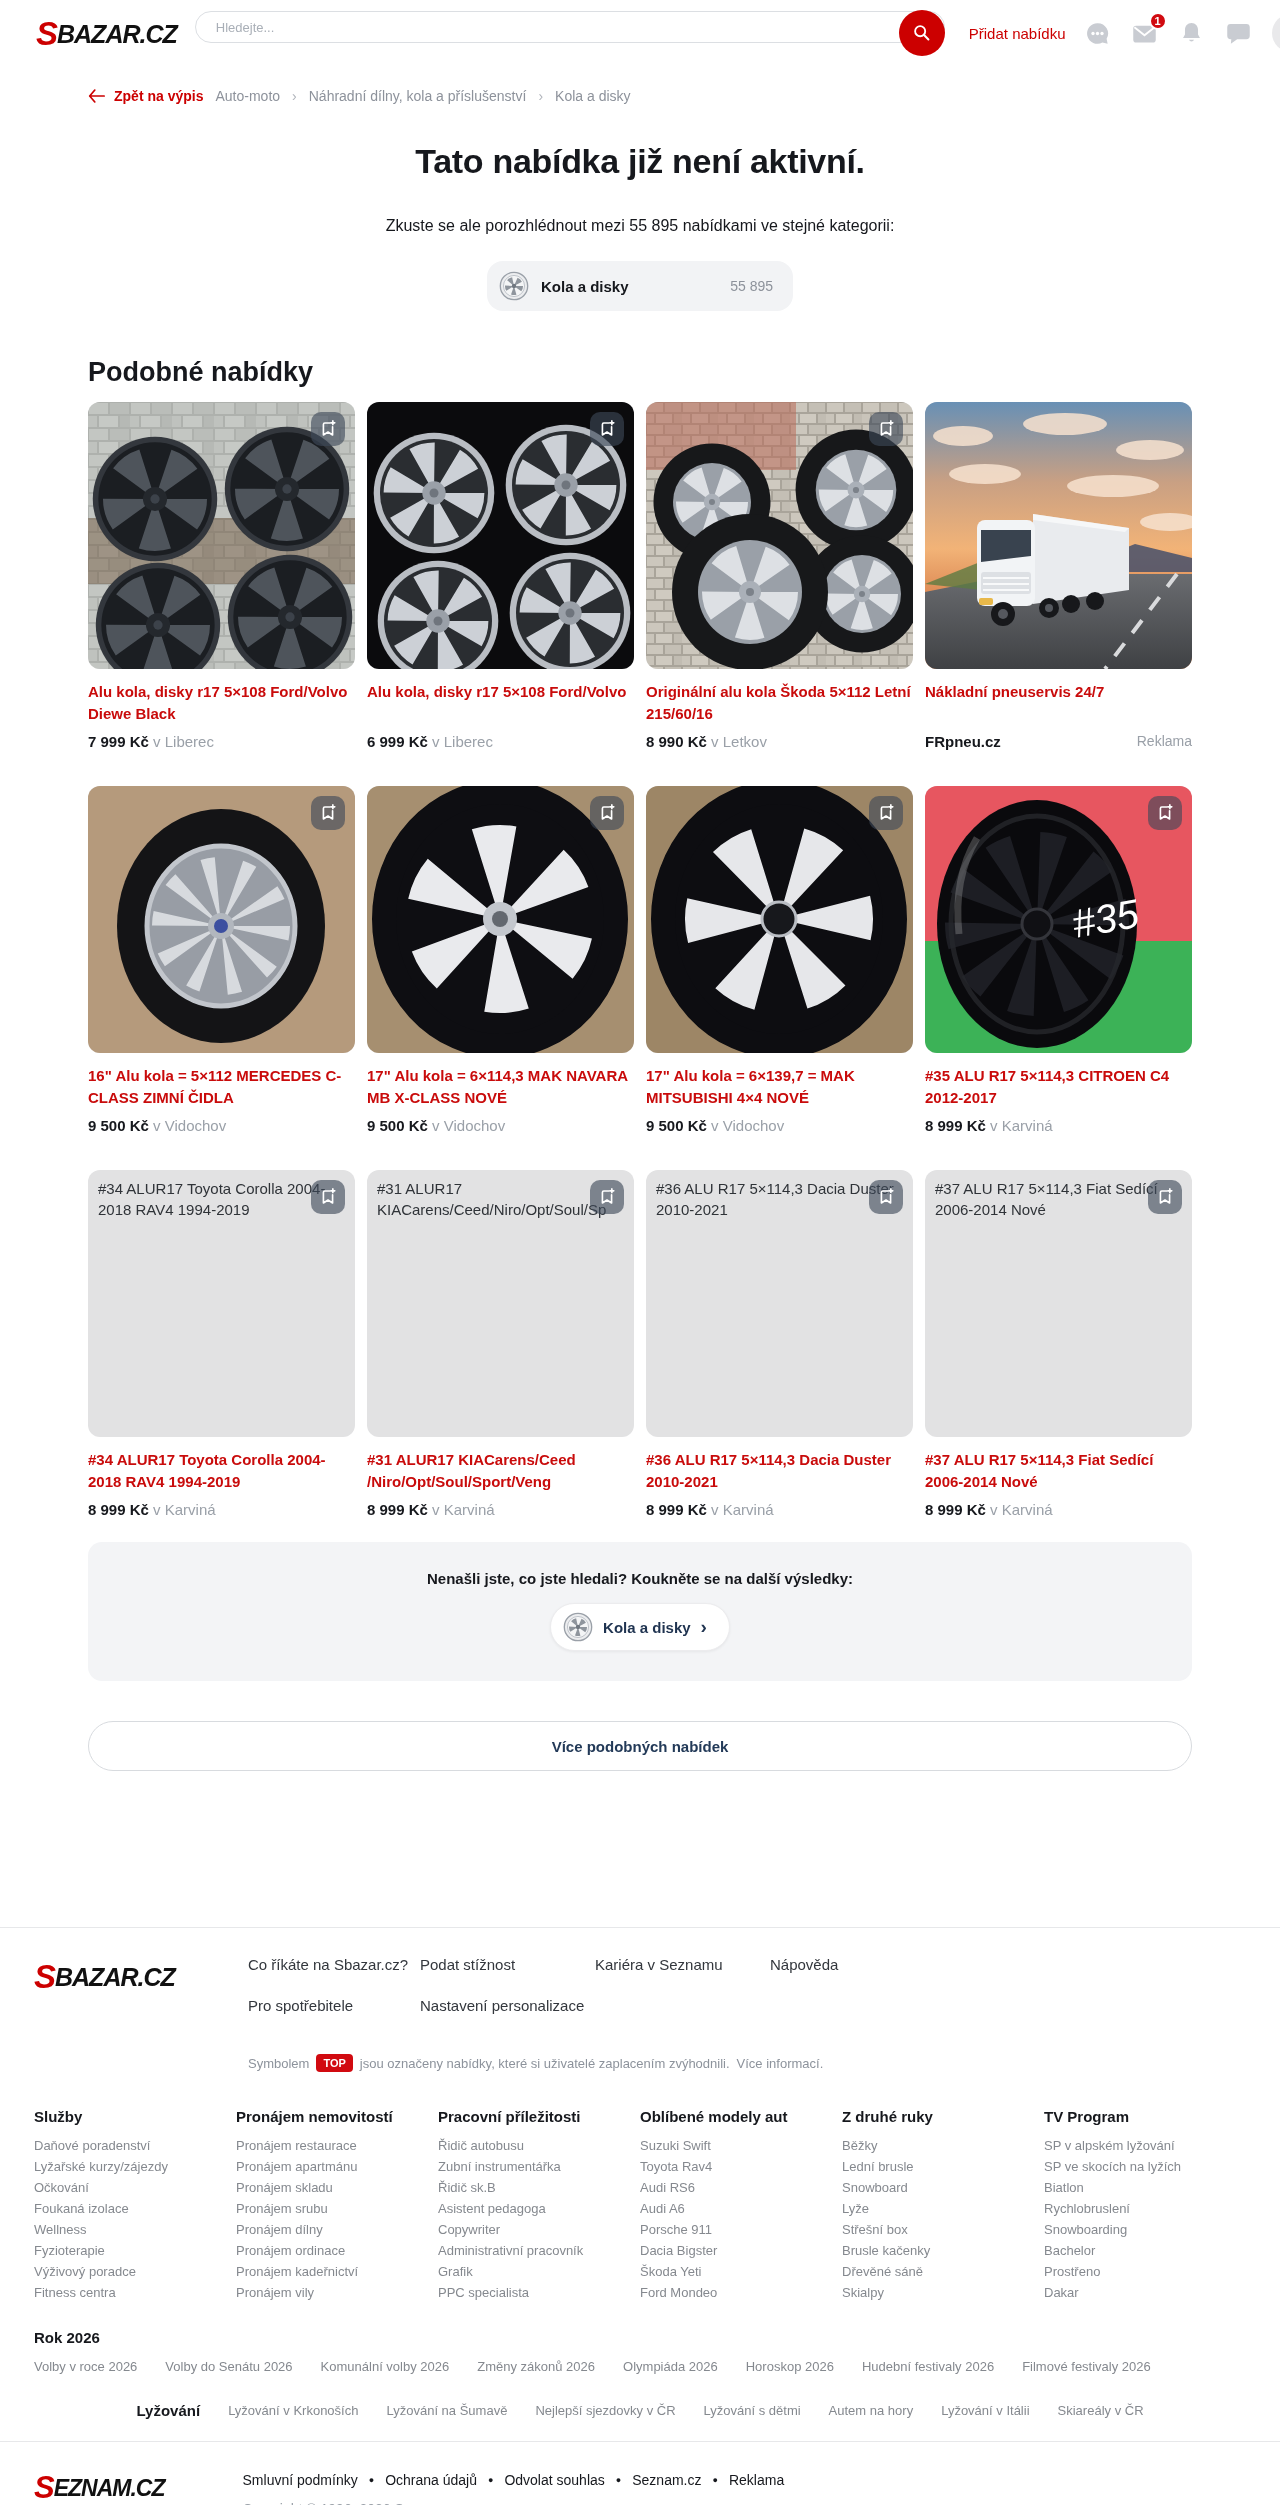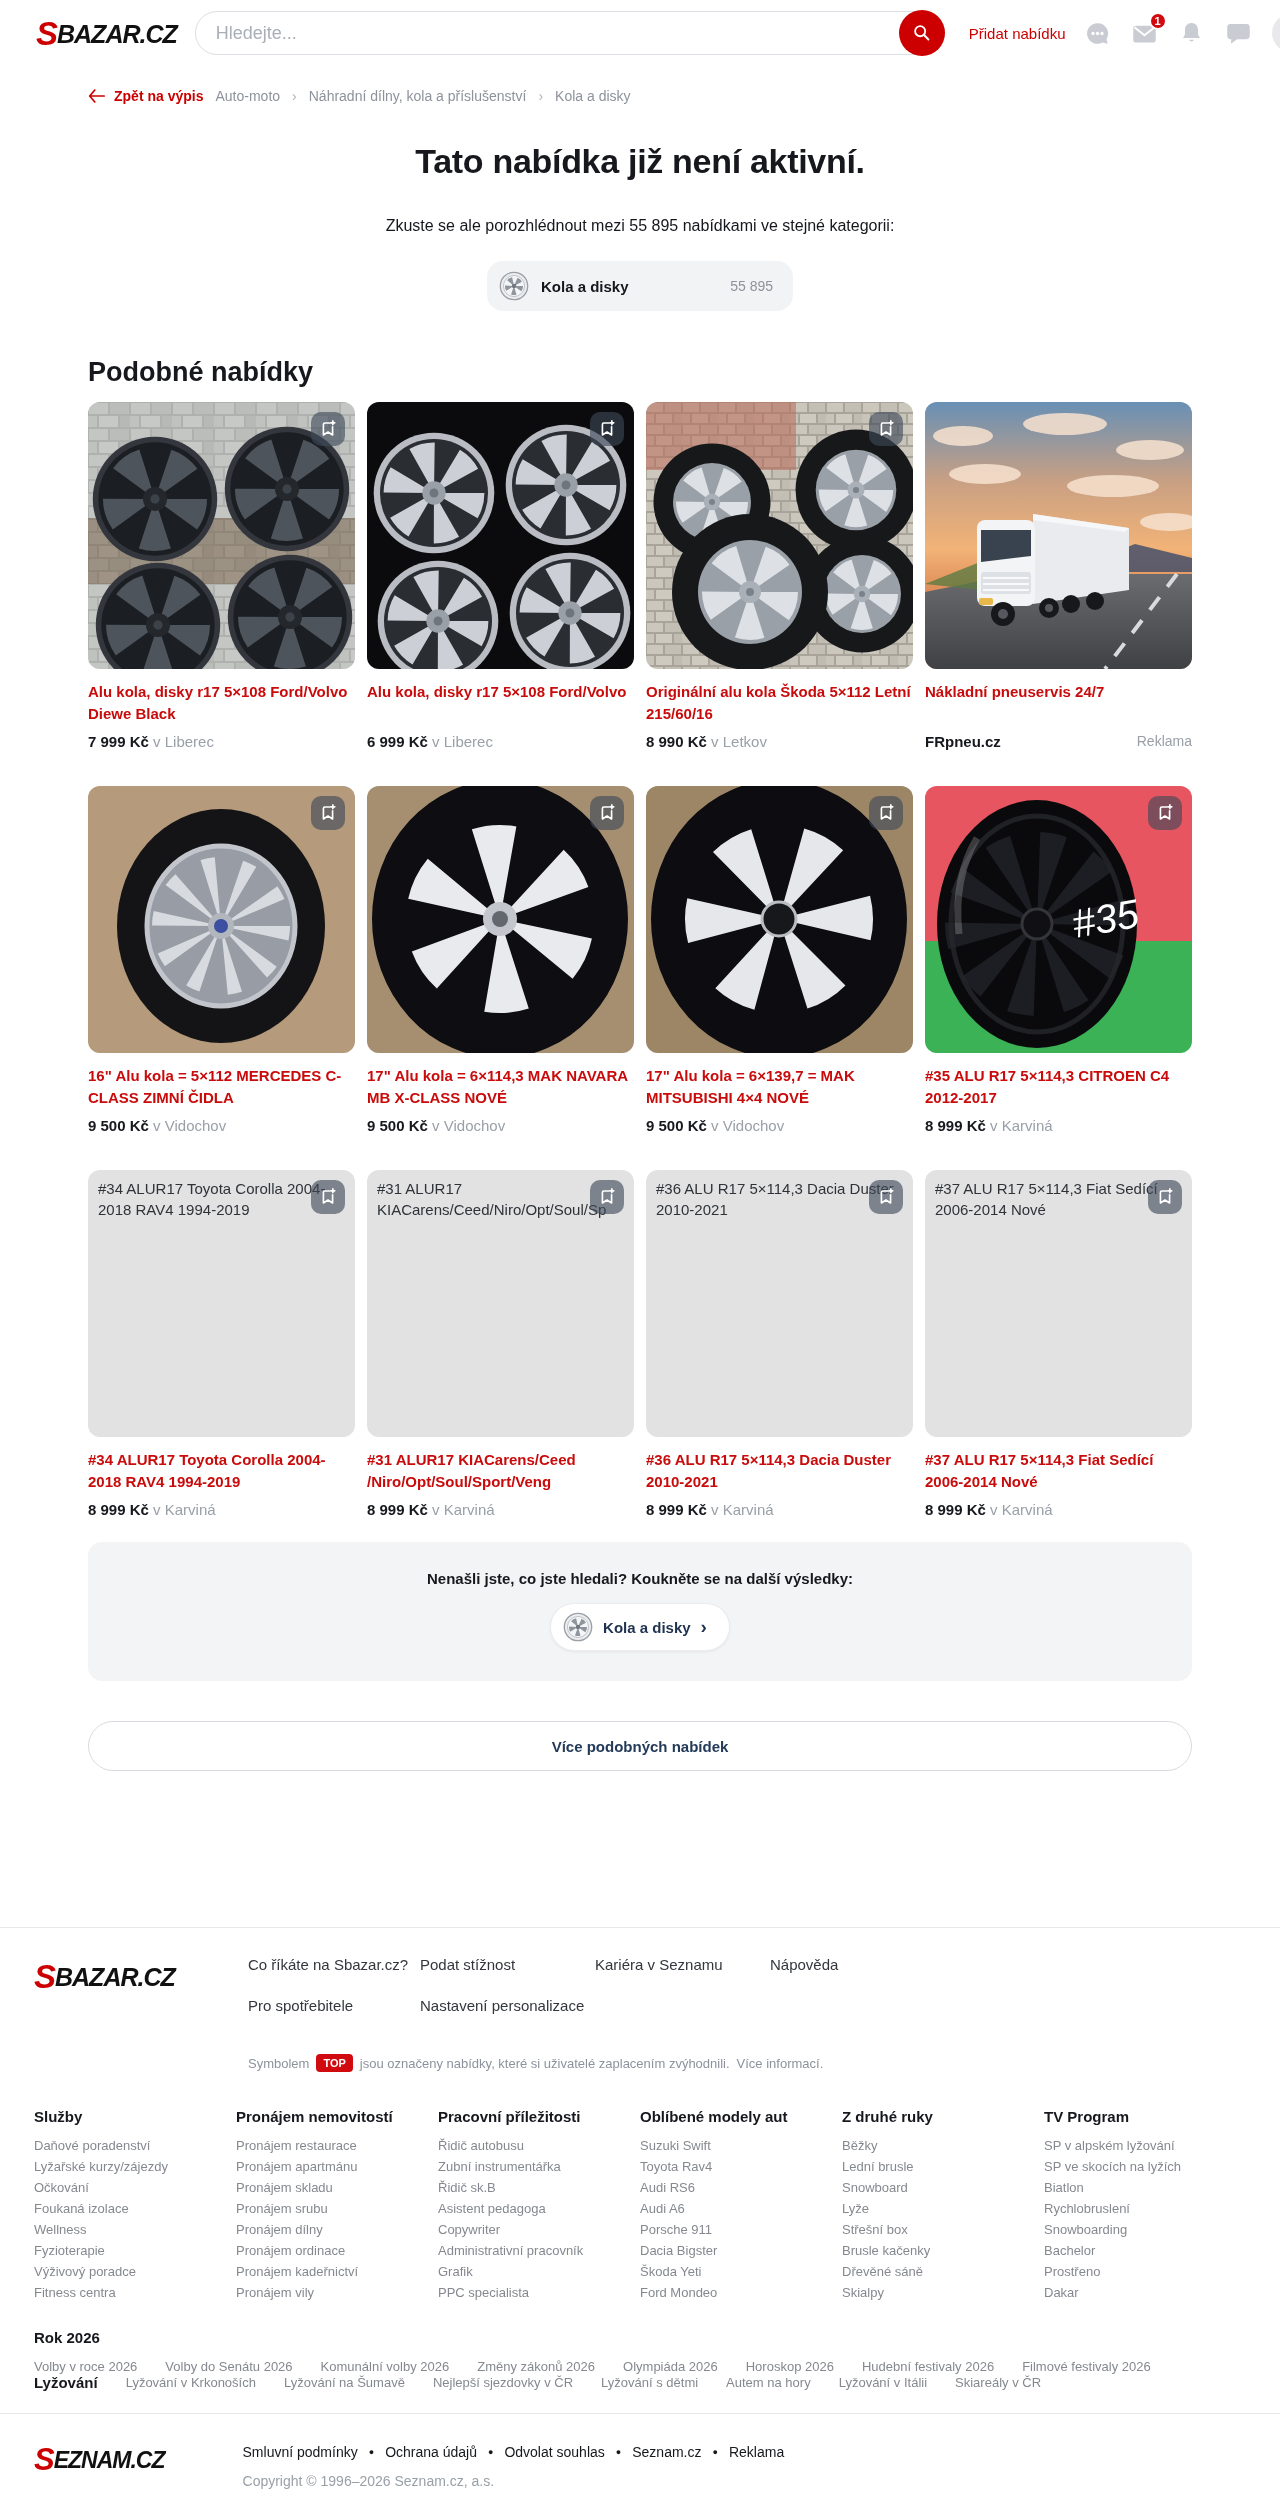--- a/index.html
+++ b/index.html
@@ -6,21 +6,21 @@
   html,body { margin:0; padding:0; background:#fff; }
   body { width:1280px; margin:0 auto; font-family:"Liberation Sans", sans-serif; color:#16181d; }
   a { text-decoration:none; color:inherit; }
   button { font-family:inherit; }
 
   
   .topbar { display:flex; align-items:center; padding:11px 36px 11px 36px; gap:18px; }
   .logo-sbazar { font-style:italic; font-weight:800; font-size:25px; letter-spacing:-1px; color:#111; white-space:nowrap; line-height:1; }
   .logo-sbazar .s { color:#c00; font-size:33px; vertical-align:-2px; }
   .search { position:relative; flex:0 0 750px; height:44px; }
-  .search input { width:100%; height:44px; border:1px solid #dcdfe3; border-radius:24px; padding:0 64px 0 20px; font-size:18px; color:#333; outline:none; }
+  .search input { width:100%; height:32px; border:1px solid #dcdfe3; border-radius:24px; padding:0 64px 0 20px; font-size:13px; color:#333; outline:none; }
   .search input::placeholder { color:#a9afb7; }
   .search-btn { position:absolute; right:0; top:-1px; width:46px; height:46px; border-radius:50%; background:#c00; border:none; display:flex; align-items:center; justify-content:center; cursor:pointer; }
   .add-offer { color:#c00; font-size:15px; font-weight:500; white-space:nowrap; margin-left:6px; }
   .hactions { display:flex; align-items:center; gap:20px; margin-left:auto; }
   .hicon { position:relative; width:27px; height:27px; display:flex; align-items:center; justify-content:center; cursor:pointer; }
   .hicon svg { width:27px; height:27px; }
   .badge { position:absolute; top:-8px; right:-9px; background:#d10a10; color:#fff; font-size:11px; font-weight:700; border-radius:50%; min-width:18px; height:18px; display:flex; align-items:center; justify-content:center; border:2px solid #fff; }
   .avatar { width:38px; height:38px; border-radius:50%; background:#e9e9eb; color:#2b2e33; display:flex; align-items:center; justify-content:center; font-size:16px; font-weight:500; cursor:pointer; }
 
   .container { width:1104px; margin:0 auto; }
@@ -70,21 +70,21 @@
   .f-row1 { display:grid; grid-template-columns:172px 175px 175px auto; font-size:15px; color:#33373d; }
   .f-row2 { display:grid; grid-template-columns:172px auto; font-size:15px; color:#33373d; margin-top:24px; }
   .top-note { margin-top:40px; font-size:13px; color:#8d939c; display:flex; align-items:center; gap:7px; }
   .top-badge { background:#d10a10; color:#fff; font-weight:700; font-size:11px; padding:3px 7px; border-radius:4px; }
   .f-cols { display:grid; grid-template-columns:repeat(6,1fr); margin-top:36px; }
   .f-col h4 { font-size:15px; margin:0 0 10px; color:#16181d; }
   .f-link { display:block; font-size:13px; color:#85898f; line-height:21px; }
   .rok { margin-top:26px; }
   .rok h4, .lyz h4 { font-size:15px; margin:0; color:#16181d; }
   .rok-links { display:flex; gap:28px; margin-top:13px; font-size:13px; color:#85898f; flex-wrap:wrap; }
-  .lyz { display:flex; align-items:center; gap:28px; font-size:13px; color:#85898f; }
+  .lyz { display:flex; align-items:center; gap:28px; margin-top:28px; font-size:13px; color:#85898f;justify-content:center; }
   .sz-bar { border-top:1px solid #e7e8ea; margin-top:22px; padding:30px 34px 44px; display:flex; gap:78px; align-items:flex-start; }
   .logo-seznam { font-style:italic; font-weight:800; font-size:23px; letter-spacing:-1px; color:#111; white-space:nowrap; line-height:1; }
   .logo-seznam .s { color:#c00; font-size:31px; vertical-align:-2px; }
   .sz-links { font-size:14px; color:#16181d; font-weight:400; display:flex; gap:11px; flex-wrap:wrap; }
   .sz-links .lnk + .lnk::before { content:"●"; font-size:9px; margin-right:11px; vertical-align:2px; color:#16181d; }
   .copyright { margin-top:13px; color:#9aa0a8; font-size:14px; }
 </style>
 </head>
 <body>
 

